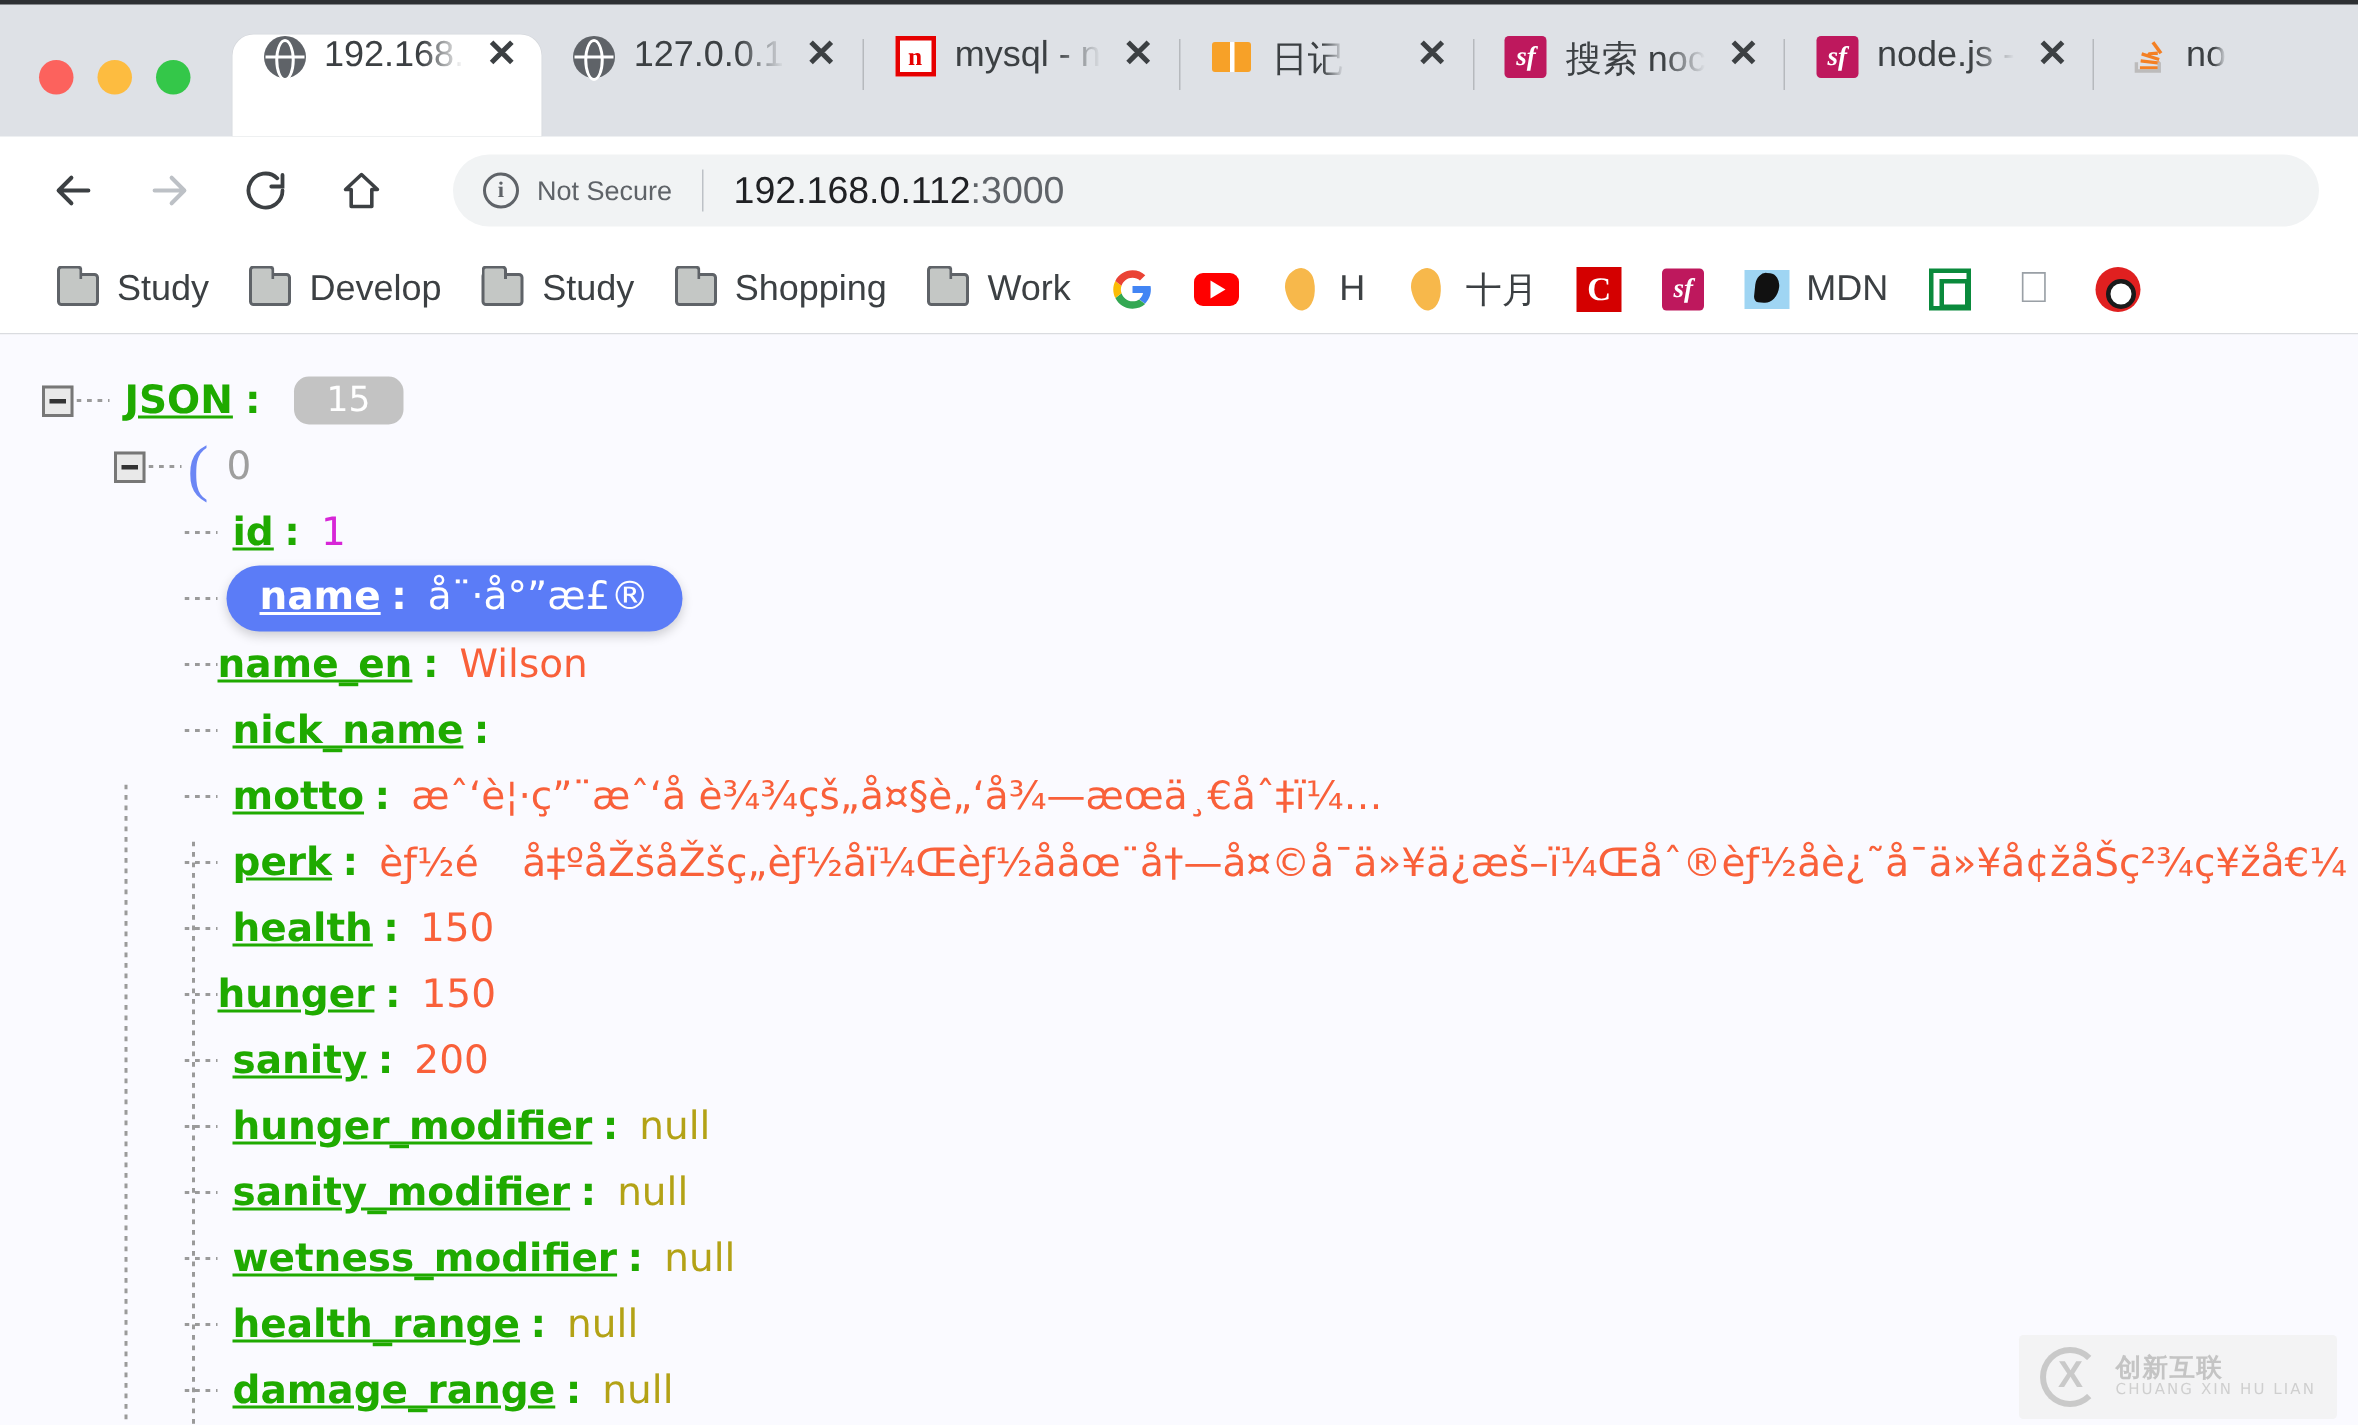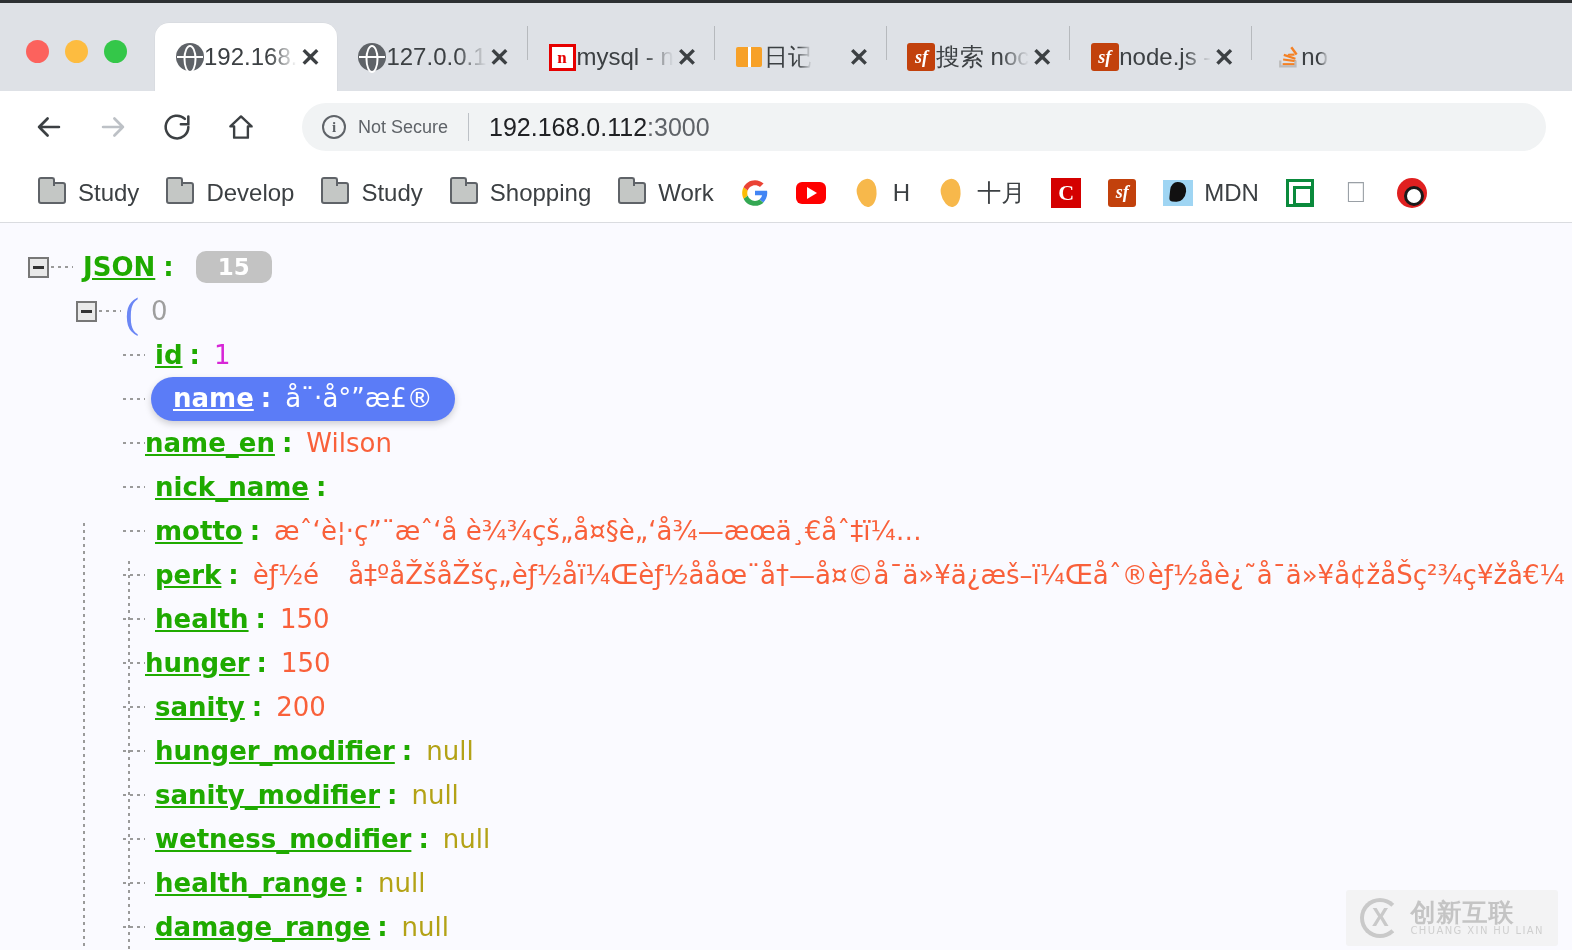--- a/index.html
+++ b/index.html
@@ -35,26 +35,26 @@
     z-index: 5;
   }
   .light { width: 23px; height: 23px; border-radius: 50%; }
   .light.red { background: #fc625d; }
   .light.yellow { background: #fdbc40; }
   .light.green { background: #34c749; }
 
   .tabs-row { display: flex; align-items: flex-end; height: 83px; padding-left: 155px; }
 
   .tab {
-    display: flex; align-items: center;
+    display: flex; 
     height: 68px;
     padding: 0 14px 0 20px;
     position: relative;
     flex: 0 0 auto;
-    gap: 0;
+    gap: 12px;
   }
   .tab.active {
     background: #fff;
     border-radius: 14px 14px 0 0;
     box-shadow: 0 0 0 0.5px rgba(0,0,0,0.04);
   }
   .tab-sep {
     width: 1px; height: 34px; background: #b6b9bd;
     align-self: center; margin-bottom: 14px;
     flex: 0 0 auto;
@@ -113,21 +113,21 @@
     background: #f7a128;
     position: relative; border-radius: 2px;
   }
   .fav-book::after {
     content: ""; position: absolute;
     left: 11.5px; top: 0; width: 3px; height: 20px;
     background: #fff;
   }
   .fav-sf {
     width: 28px; height: 28px; border-radius: 3px;
-    background: #c2410c; color: #fff;
+    background: #be185d; color: #fff;
     font-size: 18px; font-style: italic; font-weight: bold;
     display: flex; align-items: center; justify-content: center;
     font-family: "Liberation Serif", serif;
   }
   .fav-so { width: 28px; height: 28px; }
 
   
   .toolbar {
     height: 72px;
     background: #fff;
@@ -293,21 +293,20 @@
   .jval.null { color: #b3a216; }
 
   .count-badge {
     background: #c3c3c3;
     color: #fff;
     font-size: 23px;
     border-radius: 10px;
     padding: 2px 22px;
     margin-left: 22px;
     line-height: 1.25;
-    font-weight: bold;
   }
 
   .bracket {
     color: #6b86f5; font-size: 42px; line-height: 0;
     font-family: "Liberation Serif", serif;
     margin: 0 4px 0 4px;
     position: relative; top: 2px;
   }
   .idx { color: #9e9e9e; font-size: 26px; margin-left: 8px; }
 
@@ -351,21 +350,21 @@
     position: relative;
     border-right-color: transparent;
   }
   .wm-logo::after {
     content: "X"; position: absolute;
     left: 50%; top: 50%; transform: translate(-50%,-52%);
     font-size: 25px; font-weight: bold; color: #c9c9c9;
     font-family: "Liberation Sans", sans-serif;
   }
   .wm-text { display: flex; flex-direction: column; line-height: 1.05; }
-  .wm-cn { font-size: 25px; color: #c4c4c4; font-weight: bold; letter-spacing: 1px; }
+  .wm-cn { font-size: 17px; color: #c4c4c4; font-weight: bold; letter-spacing: 1px; }
   .wm-en { font-size: 10px; color: #cfcfcf; letter-spacing: 1.4px; }
 </style>
 </head>
 <body>
 
 <div id="browser">
 
   <div class="chrome-topstrip"></div>
 
   <div class="tabstrip">

